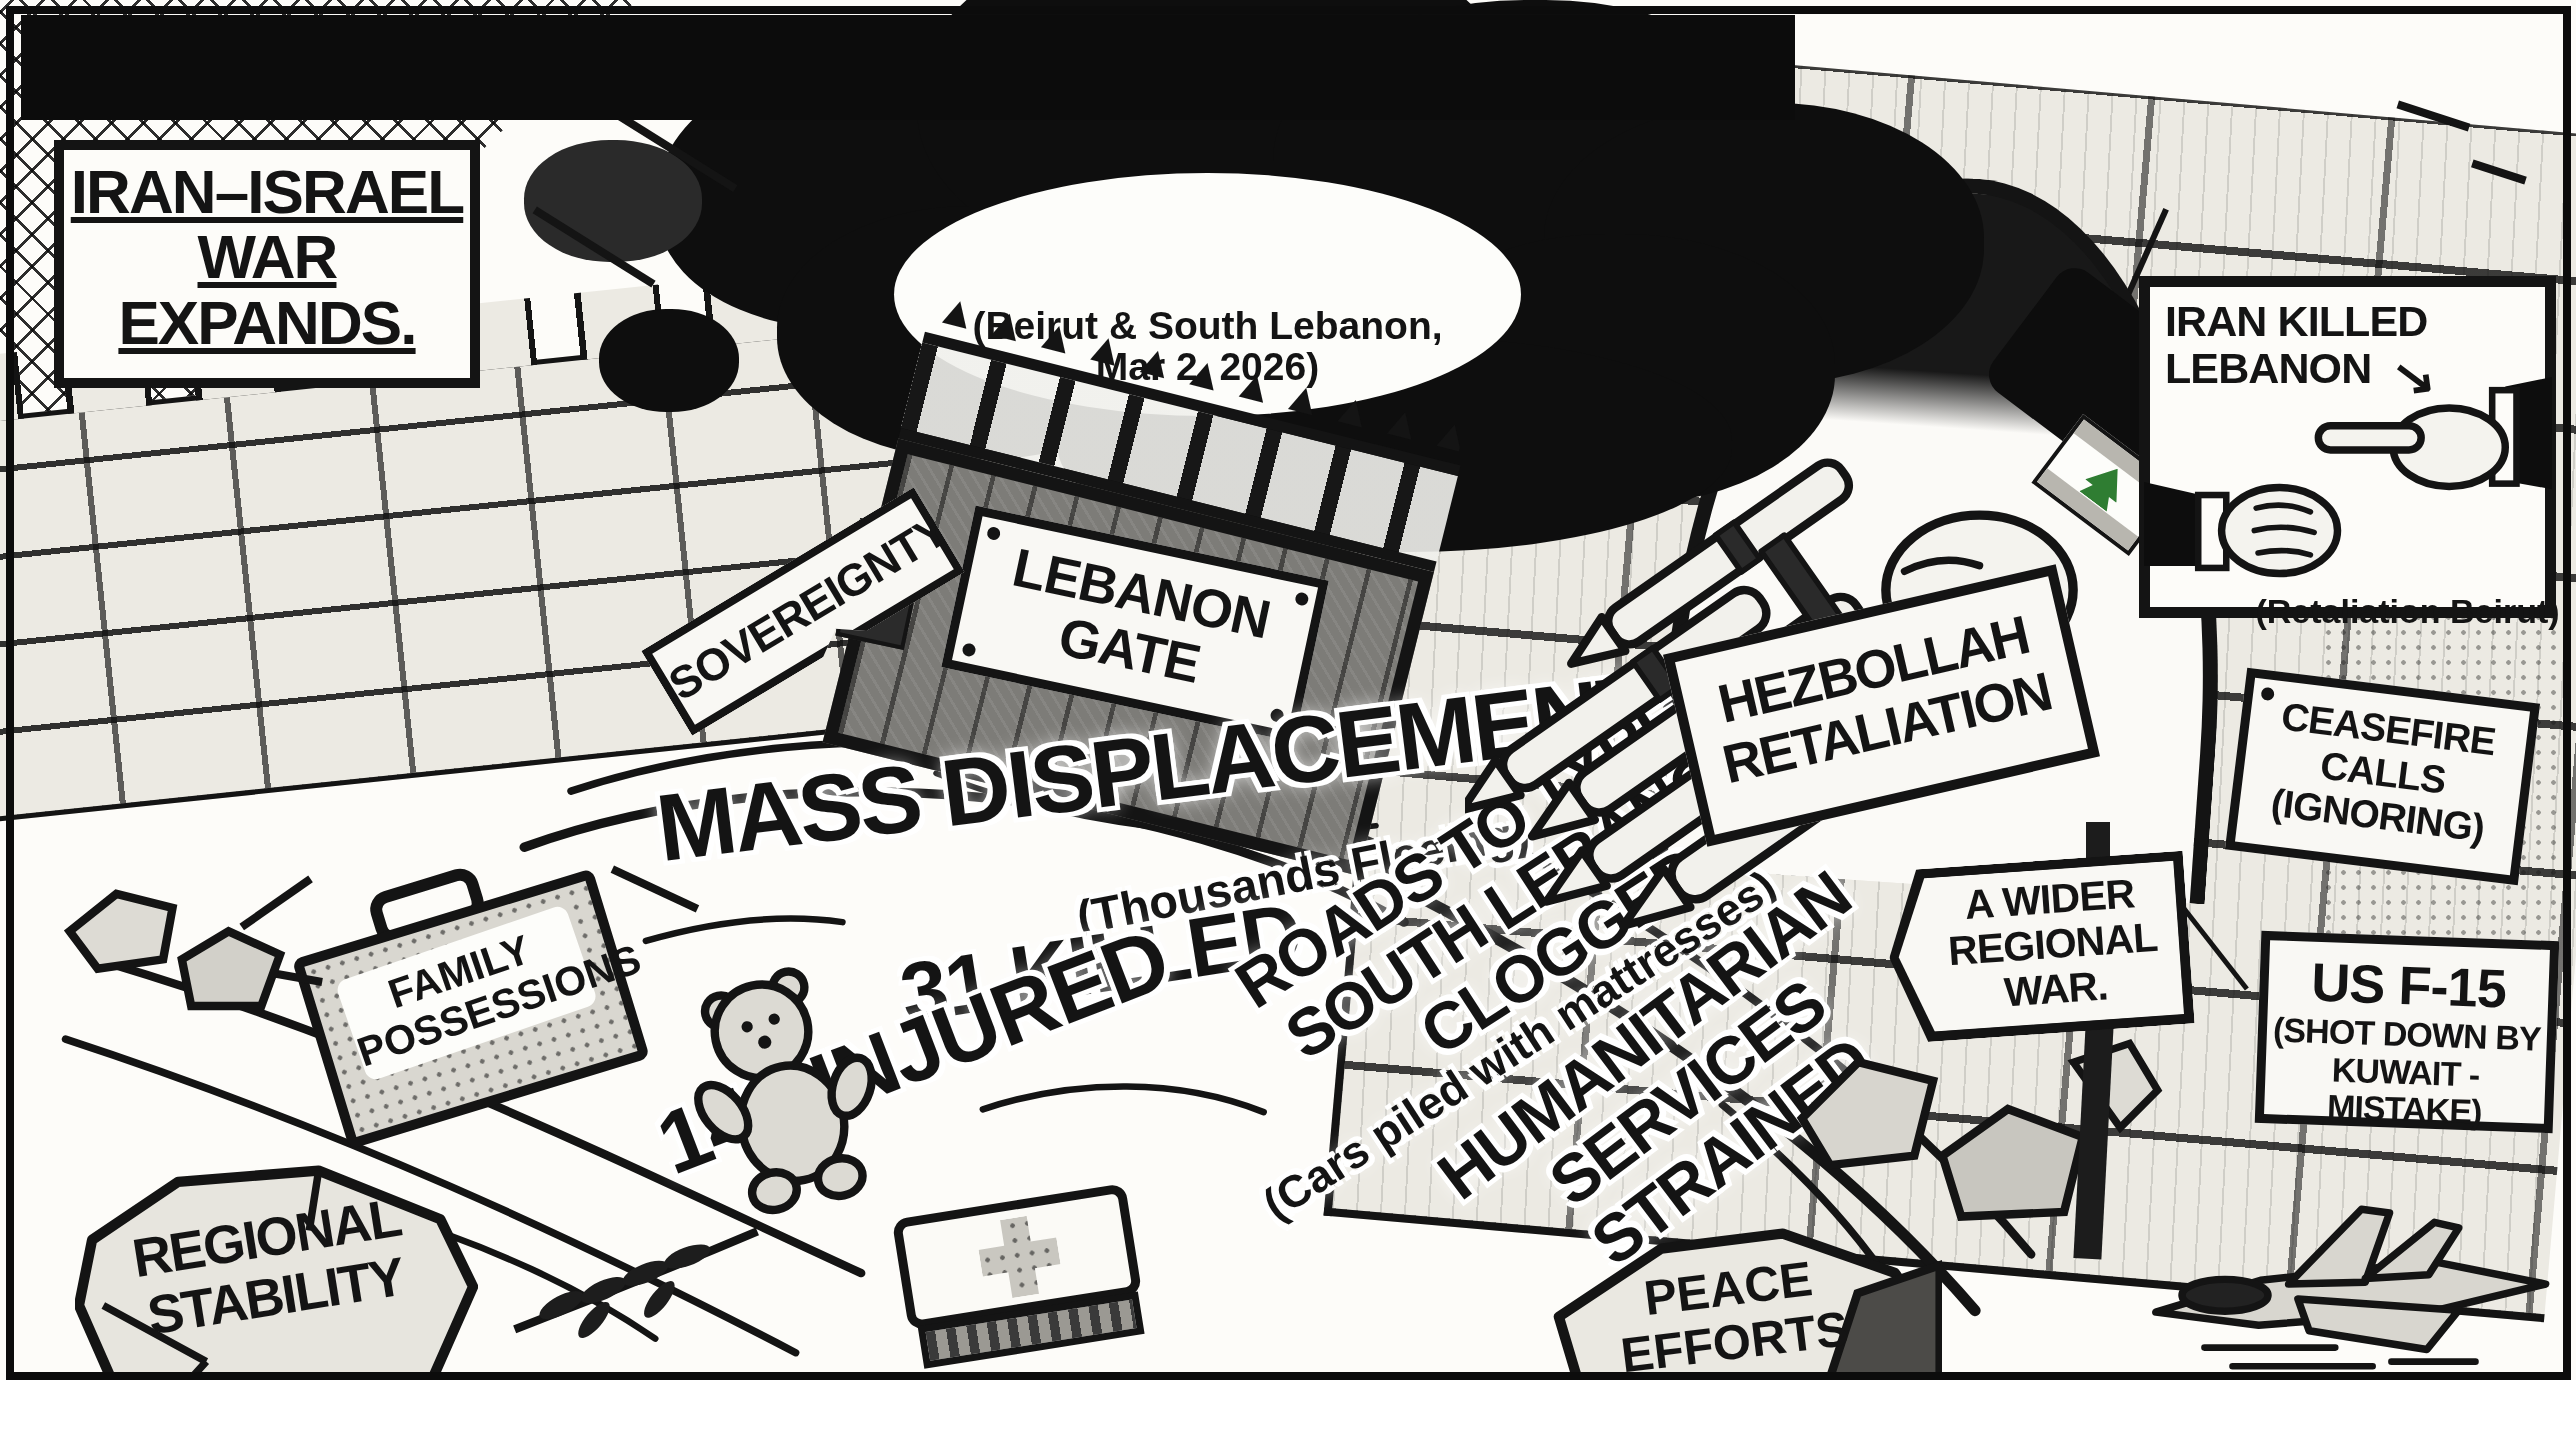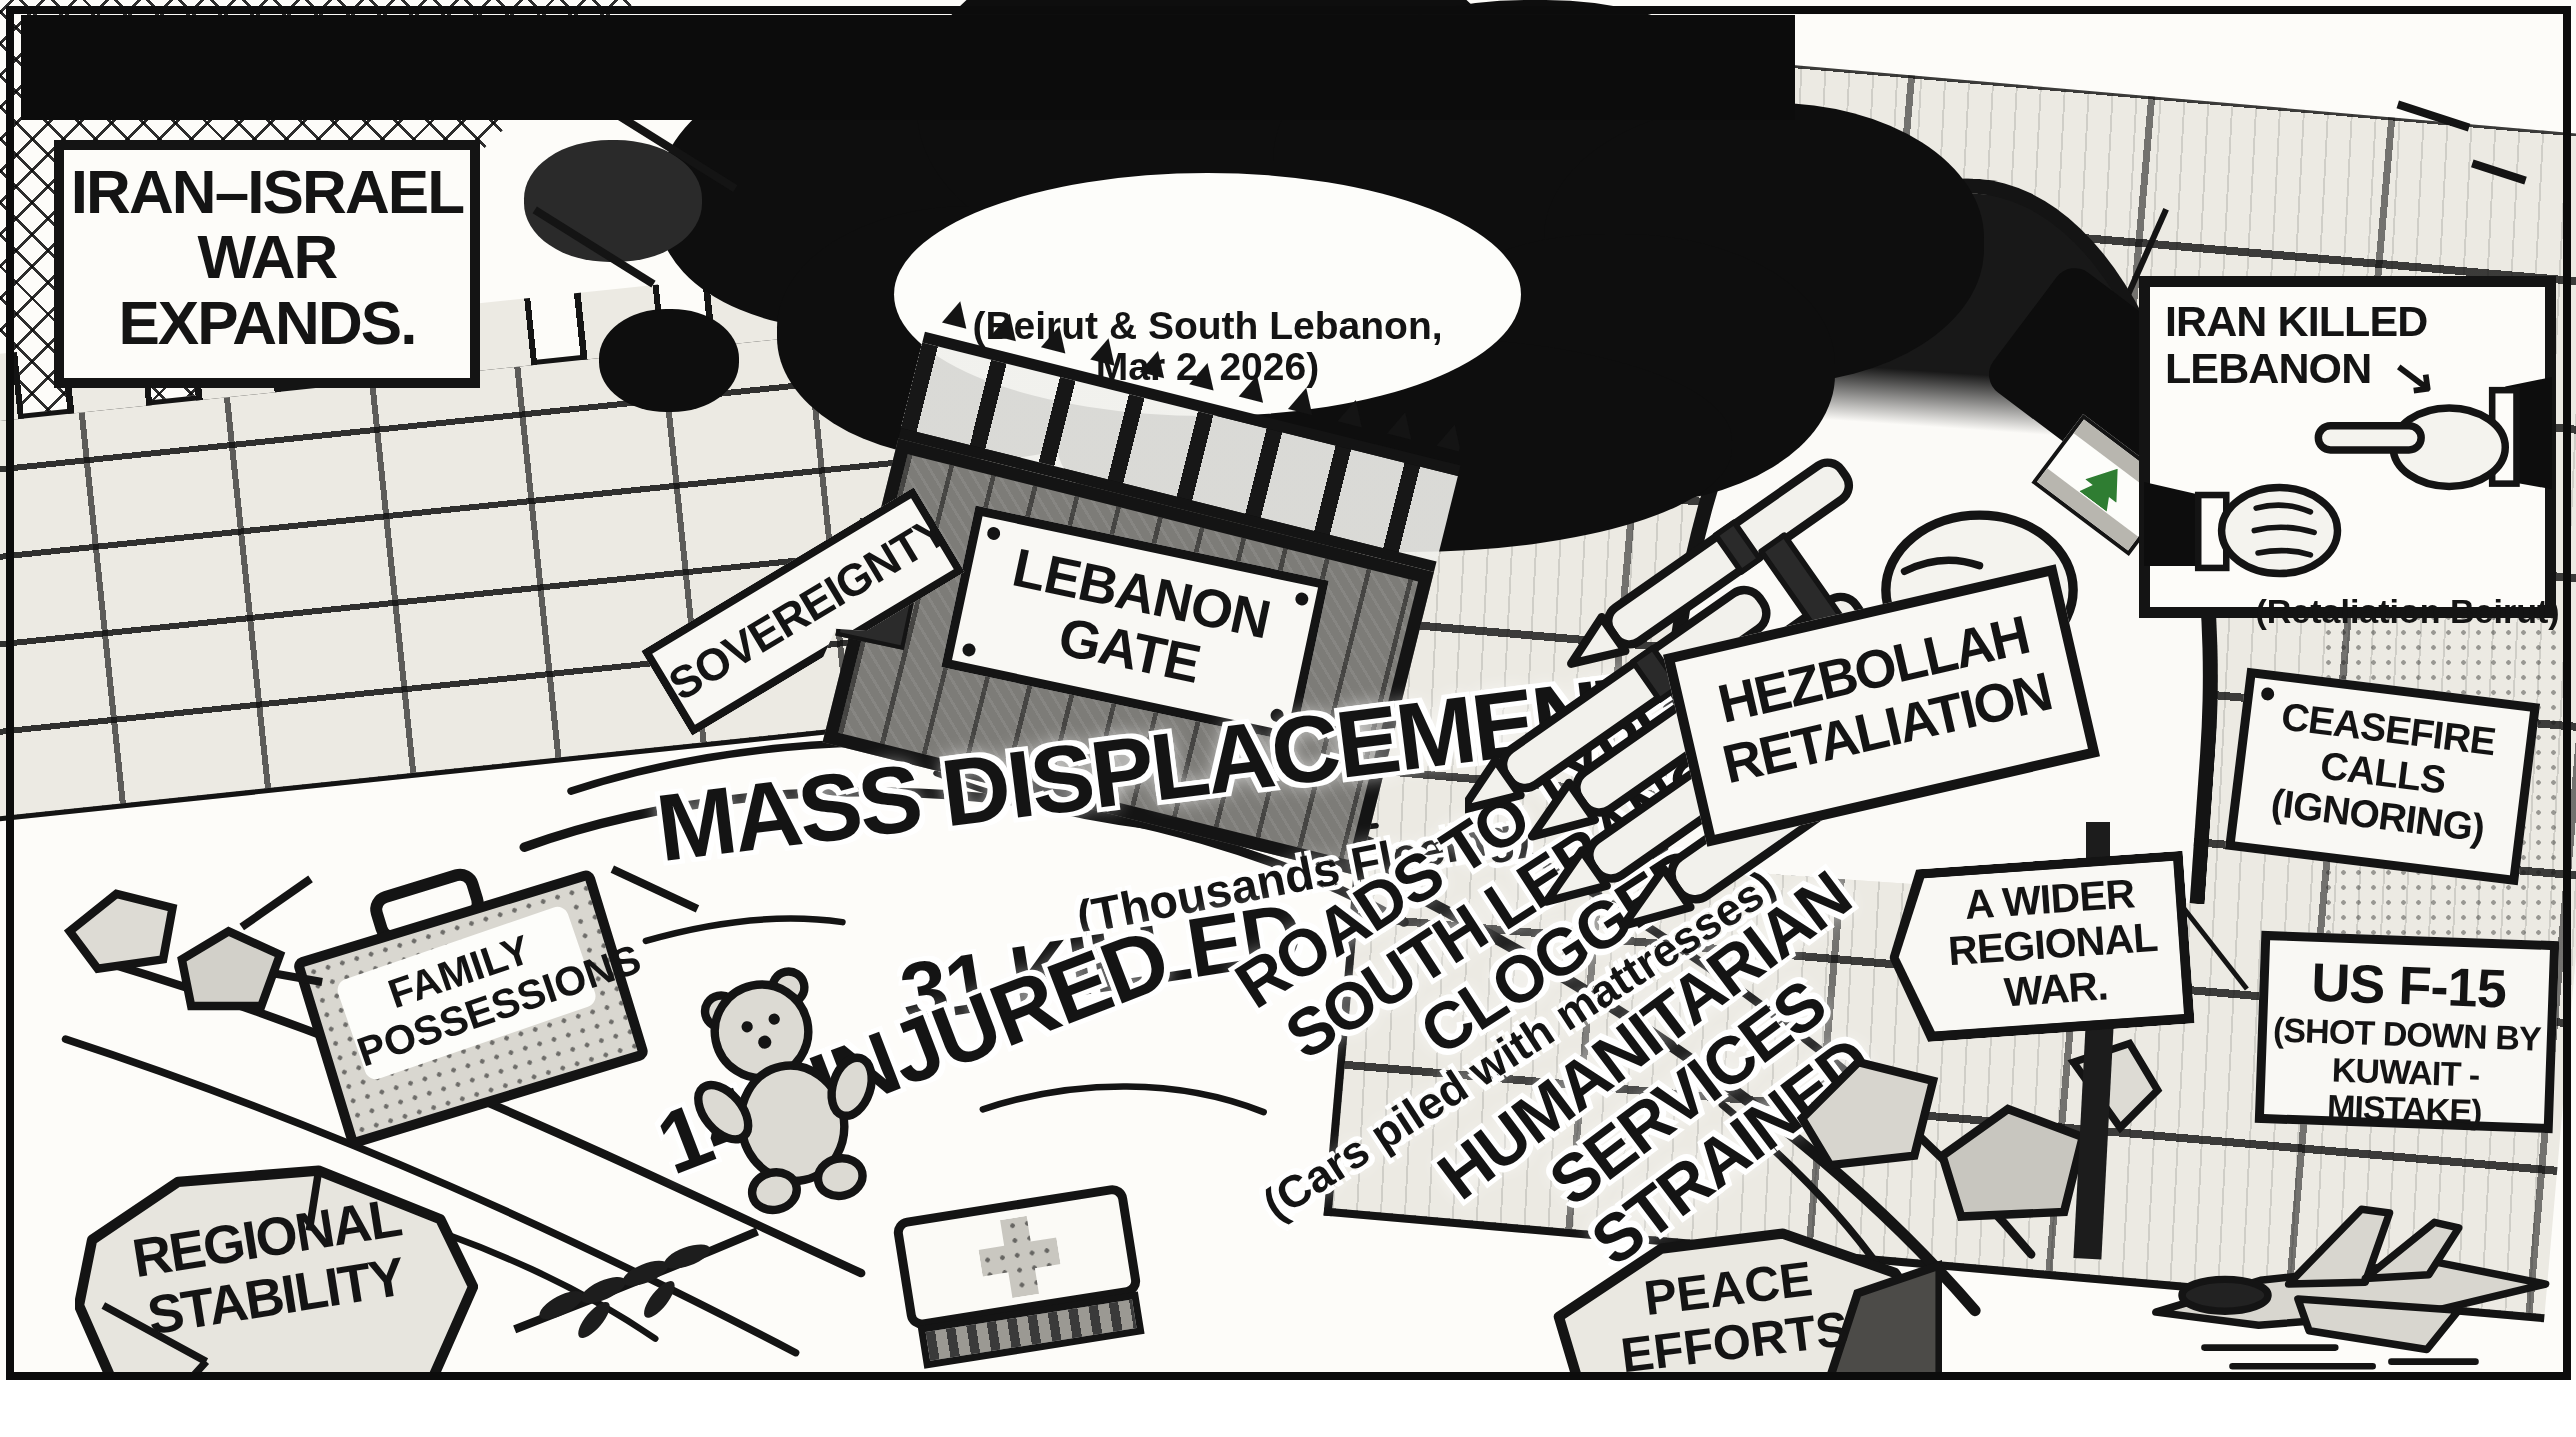--- a/index.html
+++ b/index.html
@@ -293,21 +293,21 @@
   </svg>
 
   <div class="abs crack" style="left:2396px;top:112px;width:75px;height:7.5px;transform:rotate(18deg);"></div>
   <div class="abs crack" style="left:2471px;top:168px;width:56px;height:7.5px;transform:rotate(18deg);"></div>
   <div class="abs crack" style="left:580px;top:140px;width:168px;height:8.4px;transform:rotate(32deg);"></div>
   <div class="abs crack" style="left:524px;top:243px;width:140px;height:8.4px;transform:rotate(32deg);"></div>
 
   <div class="abs" style="left:20.6px;top:15px;width:1774px;height:105px;background:#0c0c0c;"></div>
 
   <div class="abs" style="left:54px;top:140px;width:426px;height:248px;background:#fdfcf9;border:10.3px solid var(--ink);box-sizing:border-box;">
-    <div class="pre b tc" style="font-size:62px;line-height:1.05;margin-top:9.4px;letter-spacing:-1.9px;">IRAN–ISRAEL
+    <div class="pre b tc" style="font-size:62px;line-height:1.05;margin-top:9.4px;letter-spacing:-1.9px;text-decoration:underline;">IRAN–ISRAEL
 WAR
 EXPANDS.</div>
   </div>
 
   <div class="abs mask" style="left:0;top:1380px;width:2576px;height:58px;"></div>
   <div class="abs frame" style="left:5.6px;top:5.6px;width:2565px;height:1374px;box-sizing:border-box;"></div>
 </div>
 
 
 </body></html>

